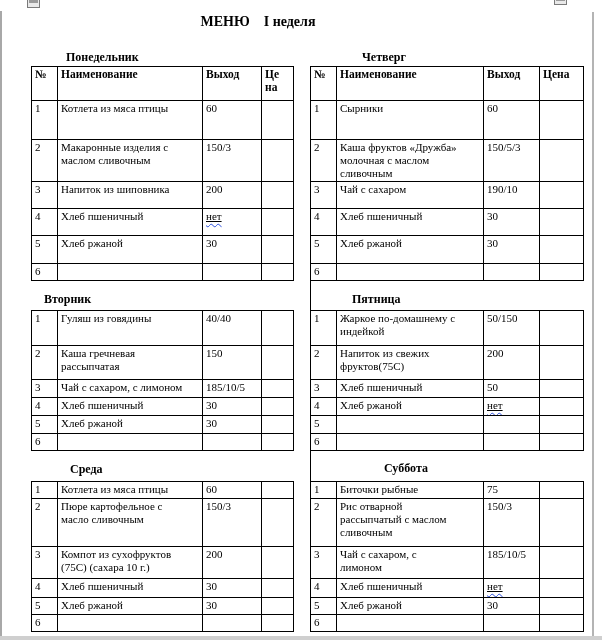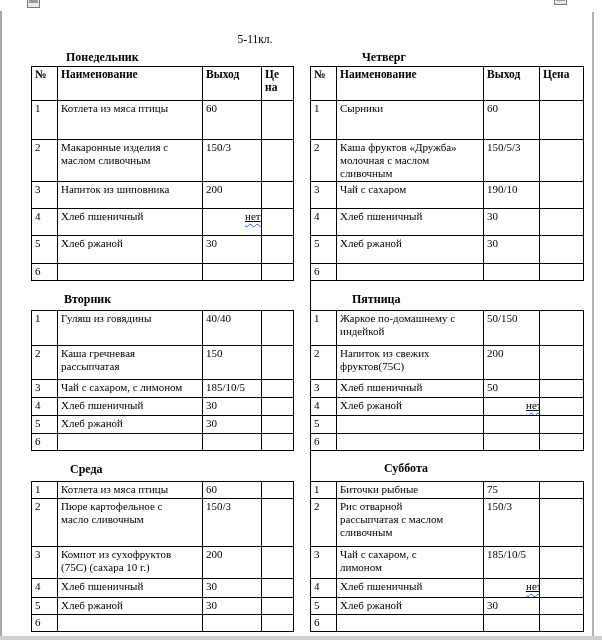--- a/index.html
+++ b/index.html
@@ -19,21 +19,21 @@
   .icon-b { left:554px; top:-4px; width:13px; height:9px; }
 
   .doc-title { position:absolute; top:14px; left:0; width:516px; text-align:center;
                font-weight:bold; font-size:14px; white-space:pre; }
   .doc-subtitle { position:absolute; top:33px; left:0; width:510px; text-align:center;
                   font-size:11.5px; }
 
   .day-head { position:absolute; font-weight:bold; font-size:12px; line-height:14px; white-space:nowrap; }
   .dh-mon { left:66px;  top:50px;text-align:right; }
   .dh-thu { left:362px; top:50px; }
-  .dh-tue { left:64px;  top:292px;font-family:Liberation Serif, serif; }
+  .dh-tue { left:44px;  top:292px;font-family:Liberation Serif, serif; }
   .dh-fri { left:352px; top:292px;font-family:Liberation Serif, serif; }
   .dh-wed { left:70px;  top:462px; }
   .dh-sat { left:384px; top:461px; }
 
   .tblbox { position:absolute; }
   .tb-mon { left:31px;  top:66px;  width:262px; }
   .tb-thu { left:310px; top:66px;  width:273px; }
   .tb-tue { left:31px;  top:310px; width:262px; }
   .tb-fri { left:310px; top:310px; width:273px; }
   .tb-wed { left:31px;  top:481px; width:262px; }
@@ -51,21 +51,21 @@
   .pair0 tr:nth-child(5){height:27px} .pair0 tr:nth-child(6){height:28px}
   .pair0 tr:nth-child(7){height:17px}
   .pair1 tr:nth-child(1){height:35px} .pair1 tr:nth-child(2){height:34px}
   .pair1 tr:nth-child(3){height:18px} .pair1 tr:nth-child(4){height:18px}
   .pair1 tr:nth-child(5){height:18px} .pair1 tr:nth-child(6){height:17px}
   .pair2 tr:nth-child(1){height:17px} .pair2 tr:nth-child(2){height:48px}
   .pair2 tr:nth-child(3){height:32px} .pair2 tr:nth-child(4){height:19px}
   .pair2 tr:nth-child(5){height:17px} .pair2 tr:nth-child(6){height:17px}
 
   
-  .v-net { text-decoration:underline;margin-left:39px; }
+  .v-net { text-decoration:underline; }
   .v-net .wavy { text-decoration:underline wavy #2b4fdd; text-decoration-thickness:1px;
                  text-underline-offset:3px; }
 
   
   .gap-border { position:absolute; width:1px; background:#000; }
   .gb1 { left:310px; top:280px; height:30px; }
   .gb2 { left:310px; top:450px; height:31px; }
 </style>
 </head>
 <body>
@@ -76,21 +76,21 @@
       <div class="bar"></div>
     </div>
   <div class="mini-icon icon-b">
       <div class="bar"></div>
     </div>
 
   <div class="edge-left"></div>
   <div class="edge-right"></div>
   <div class="edge-bottom"></div>
 
-  <div class="doc-subtitle">5-11кл.</div>
+  <div class="doc-title">МЕНЮ    I неделя</div>
 
   <div class="day-head dh-mon">Понедельник</div>
   <div class="day-head dh-thu">Четверг</div>
   <div class="day-head dh-tue">Вторник</div>
   <div class="day-head dh-fri">Пятница</div>
   <div class="day-head dh-wed">Среда</div>
   <div class="day-head dh-sat">Суббота</div>
 
   <div class="tblbox tb-mon">
       <table class="pair0">
@@ -364,21 +364,21 @@
         <tbody>
           <tr>
             <td class="c-num">1</td>
             <td class="c-name">Биточки рыбные</td>
             <td class="c-out">75</td>
             <td class="c-price"></td>
           </tr>
           <tr>
             <td class="c-num">2</td>
             <td class="c-name">Рис отварной
-рассыпчатая с маслом
+рассыпчатый с маслом
 сливочным</td>
             <td class="c-out">150/3</td>
             <td class="c-price"></td>
           </tr>
           <tr>
             <td class="c-num">3</td>
             <td class="c-name">Чай с сахаром, с
 лимоном</td>
             <td class="c-out">185/10/5</td>
             <td class="c-price"></td>

